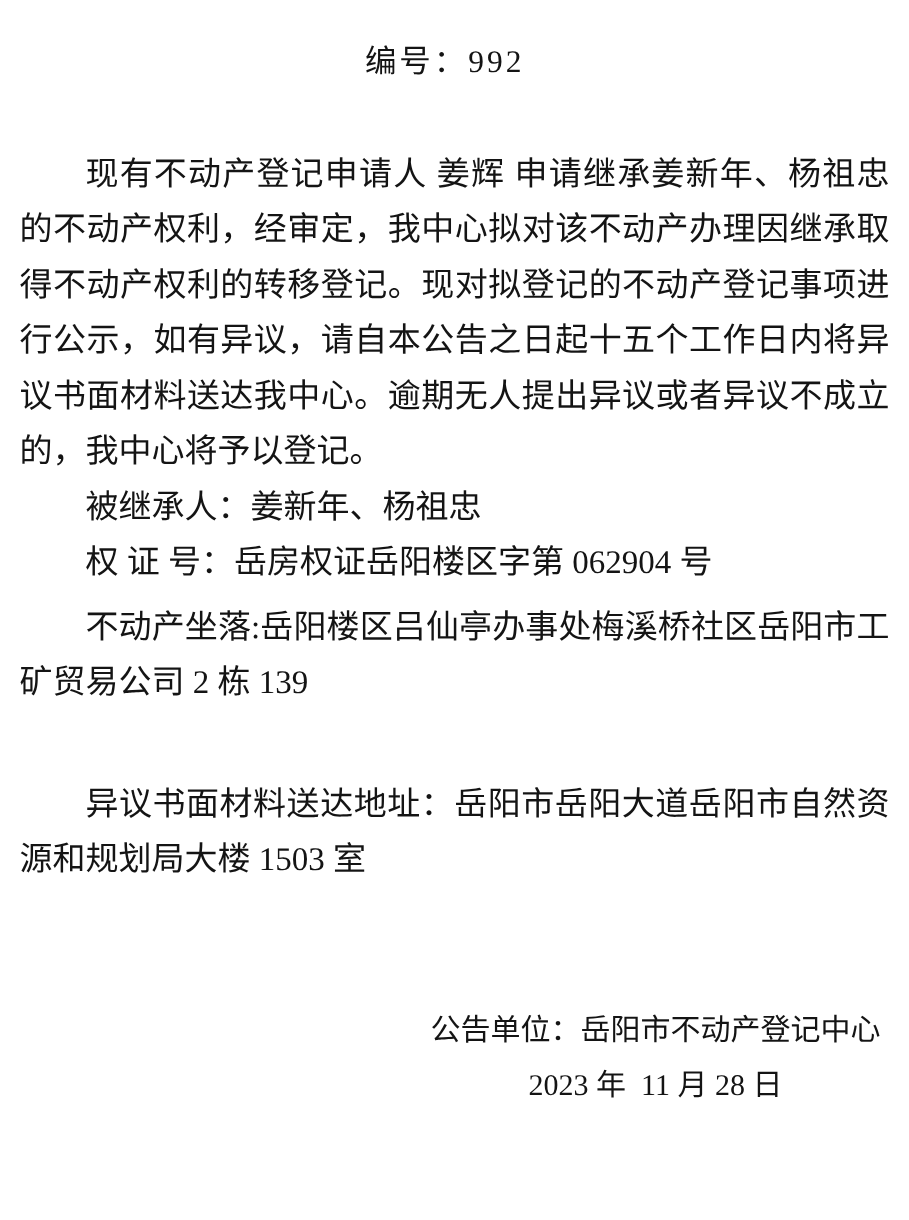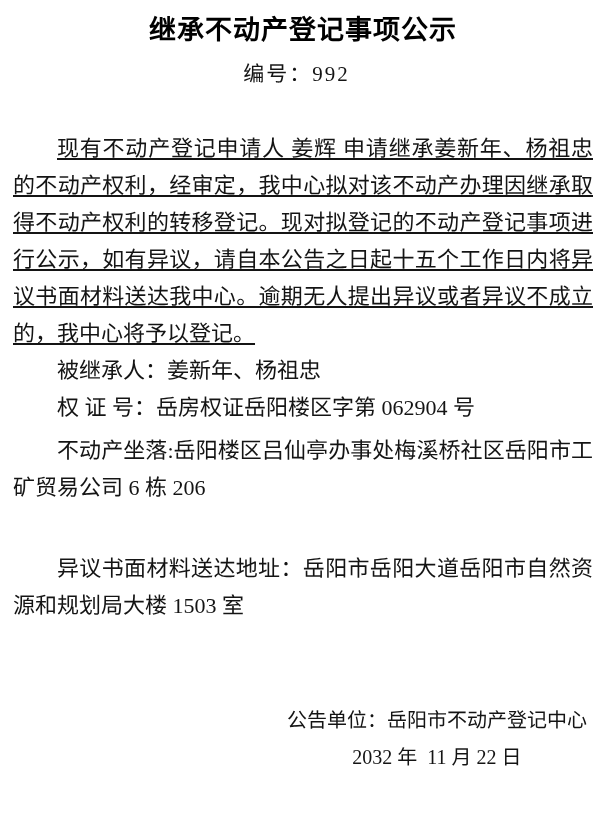--- a/index.html
+++ b/index.html
@@ -36,21 +36,21 @@
     text-align: center;
     letter-spacing: 2px;
   }
   p {
     margin: 0;
     font-size: 22px;
     line-height: 37px;
     text-align: justify;
   }
   .indent { text-indent: 2em; }
-  .body-para { margin-top: 41px; text-decoration: underline; }
+  .body-para { margin-top: 41px; }
   .addr-para { margin-top: 6px; }
   .objection-para { margin-top: 44px; }
   .pre { white-space: pre-wrap; }
   .footer {
     margin-top: 78px;
     margin-left: auto;
     margin-right: 6px;
     width: -moz-fit-content;
     width: fit-content;
     font-size: 20px;
@@ -59,33 +59,32 @@
   .footer-date {
     text-align: center;
     white-space: pre-wrap;
   }
 </style>
 </head>
 <body>
 
 <div class="doc">
 
-  <h1 class="doc-title">继承不动产登记事项公示</h1>
 
   <div class="notice-number">编号：992</div>
 
   <p class="body-para indent">现有不动产登记申请人 姜辉 申请继承姜新年、杨祖忠 的不动产权利，经审定，我中心拟对该不动产办理因继承取得不动产权利的转移登记。现对拟登记的不动产登记事项进行公示，如有异议，请自本公告之日起十五个工作日内将异议书面材料送达我中心。逾期无人提出异议或者异议不成立的，我中心将予以登记。</p>
 
   <p class="indent">被继承人：姜新年、杨祖忠</p>
 
   <p class="indent">权 证 号：岳房权证岳阳楼区字第 062904 号</p>
 
-  <p class="addr-para indent">不动产坐落:岳阳楼区吕仙亭办事处梅溪桥社区岳阳市工矿贸易公司 6 栋 206</p>
+  <p class="addr-para indent">不动产坐落:岳阳楼区吕仙亭办事处梅溪桥社区岳阳市工矿贸易公司 2 栋 139</p>
 
   <p class="objection-para indent">异议书面材料送达地址：岳阳市岳阳大道岳阳市自然资源和规划局大楼 1503 室</p>
 
 
   <div class="footer">
     <div class="footer-issuer">公告单位：岳阳市不动产登记中心</div>
-    <div class="footer-date">2032 年  11 月 22 日</div>
+    <div class="footer-date">2023 年  11 月 28 日</div>
   </div>
 
 </div>
 
 </body></html>

